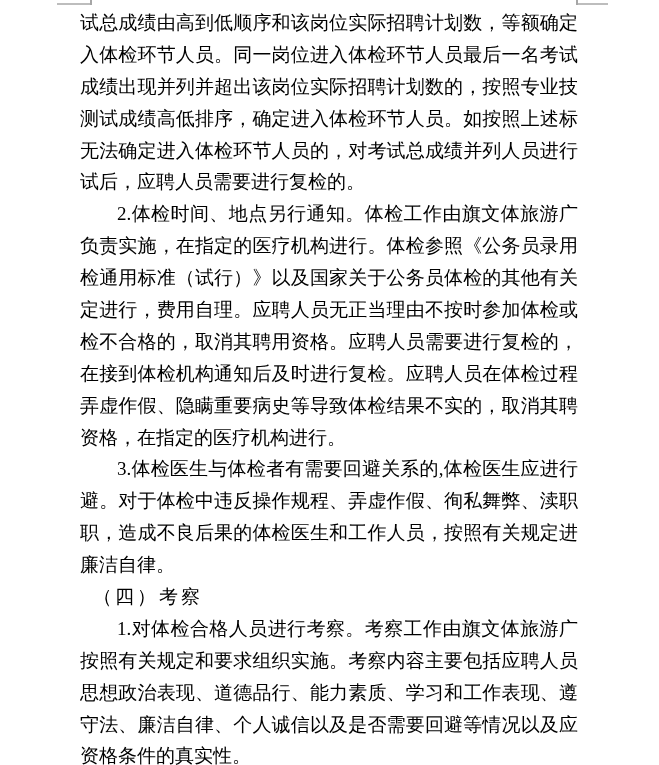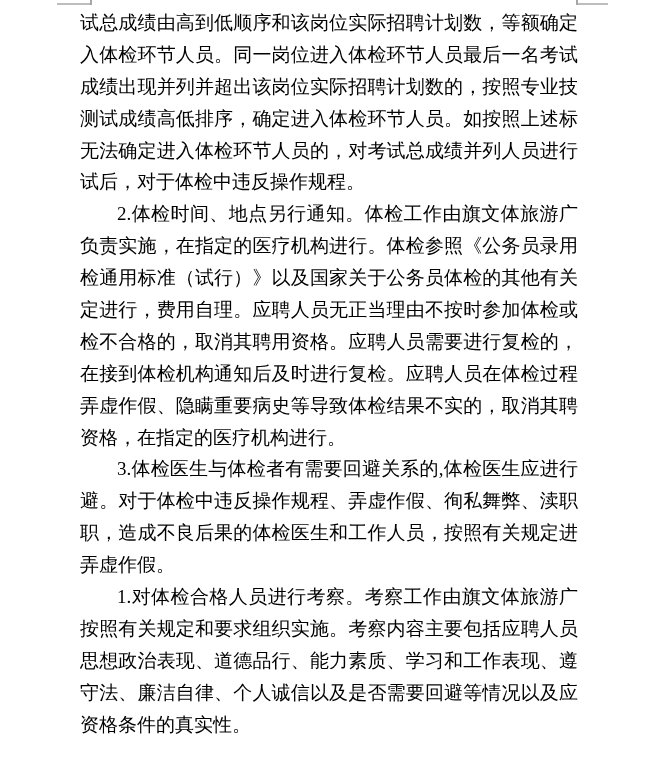--- a/index.html
+++ b/index.html
@@ -68,33 +68,34 @@
     <div class="h-edge"></div>
     <div class="v-edge"></div>
   </div>
 
   <div id="doc-text">
       <div class="line just">试总成绩由高到低顺序和该岗位实际招聘计划数，等额确定进</div>
       <div class="line just">入体检环节人员。同一岗位进入体检环节人员最后一名考试总</div>
       <div class="line just">成绩出现并列并超出该岗位实际招聘计划数的，按照专业技能</div>
       <div class="line just">测试成绩高低排序，确定进入体检环节人员。如按照上述标准</div>
       <div class="line just">无法确定进入体检环节人员的，对考试总成绩并列人员进行加</div>
-      <div class="line">试后，对于体检中违反操作规程。</div>
+      <div class="line">试后，应聘人员需要进行复检的。</div>
       <div class="line just indent">2.体检时间、地点另行通知。体检工作由旗文体旅游广电局</div>
       <div class="line just">负责实施，在指定的医疗机构进行。体检参照《公务员录用体</div>
       <div class="line just">检通用标准（试行）》以及国家关于公务员体检的其他有关规</div>
       <div class="line just">定进行，费用自理。应聘人员无正当理由不按时参加体检或体</div>
       <div class="line just">检不合格的，取消其聘用资格。应聘人员需要进行复检的，应</div>
       <div class="line just">在接到体检机构通知后及时进行复检。应聘人员在体检过程中</div>
       <div class="line just">弄虚作假、隐瞒重要病史等导致体检结果不实的，取消其聘用</div>
       <div class="line">资格，在指定的医疗机构进行。</div>
       <div class="line just indent">3.体检医生与体检者有需要回避关系的,体检医生应进行回</div>
       <div class="line just">避。对于体检中违反操作规程、弄虚作假、徇私舞弊、渎职失</div>
       <div class="line just">职，造成不良后果的体检医生和工作人员，按照有关规定进行</div>
-      <div class="line">弄虚作假。</div>
+      <div class="line">廉洁自律。</div>
+      <div class="line head">（四）考察</div>
       <div class="line just indent">1.对体检合格人员进行考察。考察工作由旗文体旅游广电局</div>
       <div class="line just">按照有关规定和要求组织实施。考察内容主要包括应聘人员的</div>
       <div class="line just">思想政治表现、道德品行、能力素质、学习和工作表现、遵纪</div>
       <div class="line just">守法、廉洁自律、个人诚信以及是否需要回避等情况以及应聘</div>
       <div class="line">资格条件的真实性。</div>
     </div>
 
 </div>
 
 </body></html>

